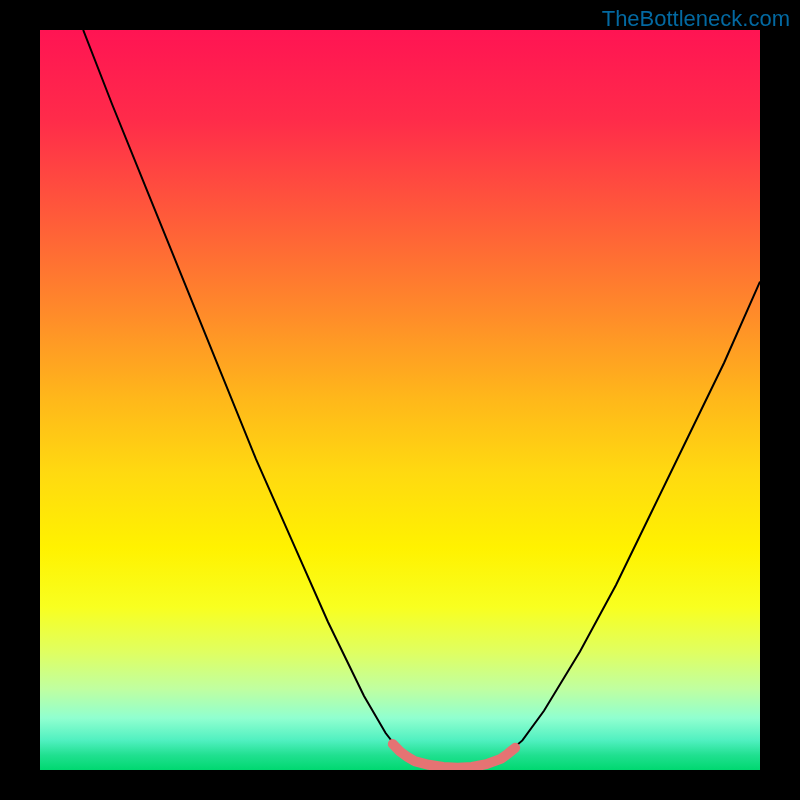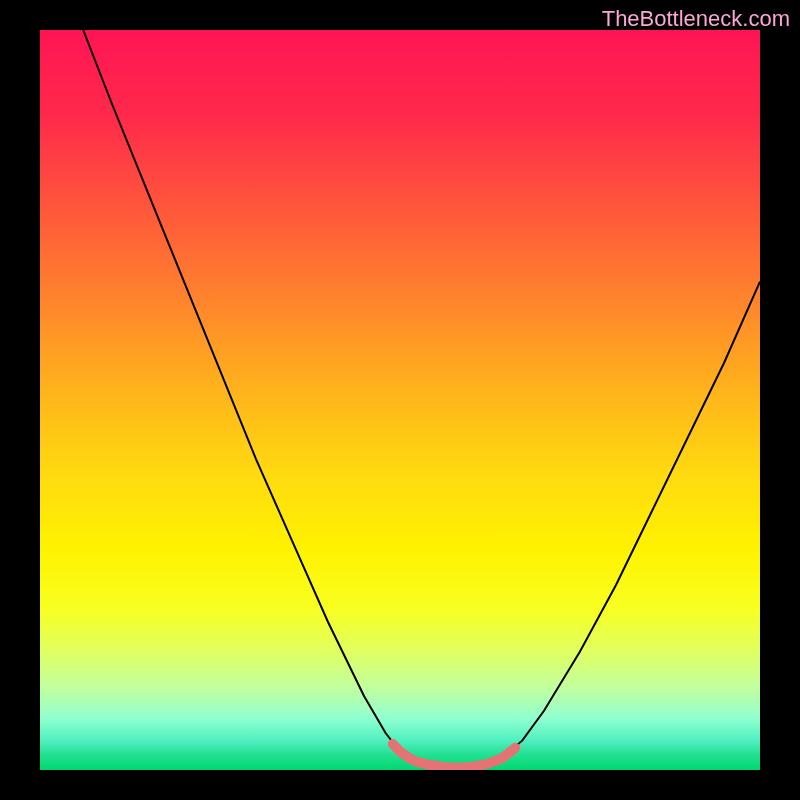--- a/index.html
+++ b/index.html
@@ -1,18 +1,18 @@
 <!DOCTYPE html>
 <html><head>
 <meta charset="utf-8">
 <style>
   * { margin: 0; padding: 0; box-sizing: border-box; }
   body { width: 800px; height: 800px; overflow: hidden; background: #000; font-family: Arial, sans-serif; }
   .container { position: relative; width: 800px; height: 800px; background: #000; }
-  .watermark { position: absolute; top: 6px; right: 10px; color: #f9a8d4; font-size: 22px; font-weight: 500; z-index: 10; }
+  .watermark { position: absolute; top: 6px; right: 10px; color: #0369a1; font-size: 22px; font-weight: 500; z-index: 10; }
   .chart-svg { position: absolute; left: 40px; top: 30px; width: 720px; height: 740px; }
 </style>
 </head>
 <body>
 
 <div class="container">
   <div class="watermark">TheBottleneck.com</div>
   <svg class="chart-svg" viewBox="0 0 720 740" preserveAspectRatio="none">
     <defs>
       <linearGradient id="bg-grad" x1="0%" y1="0%" x2="0%" y2="100%">

